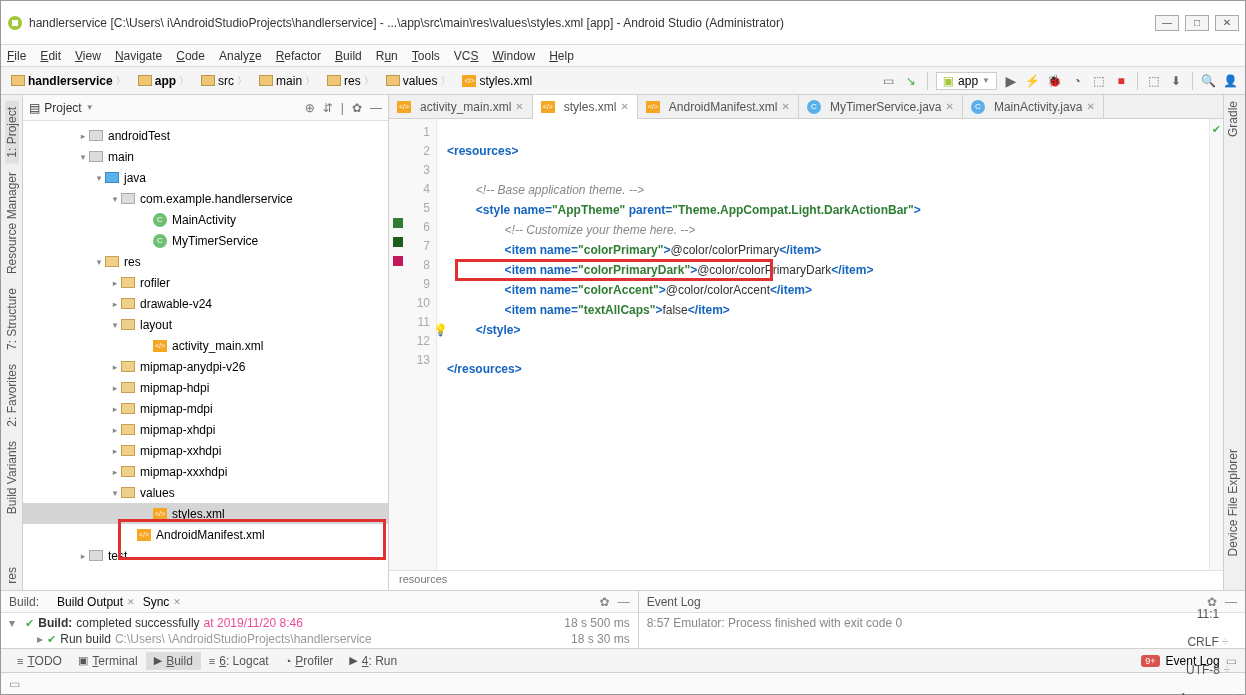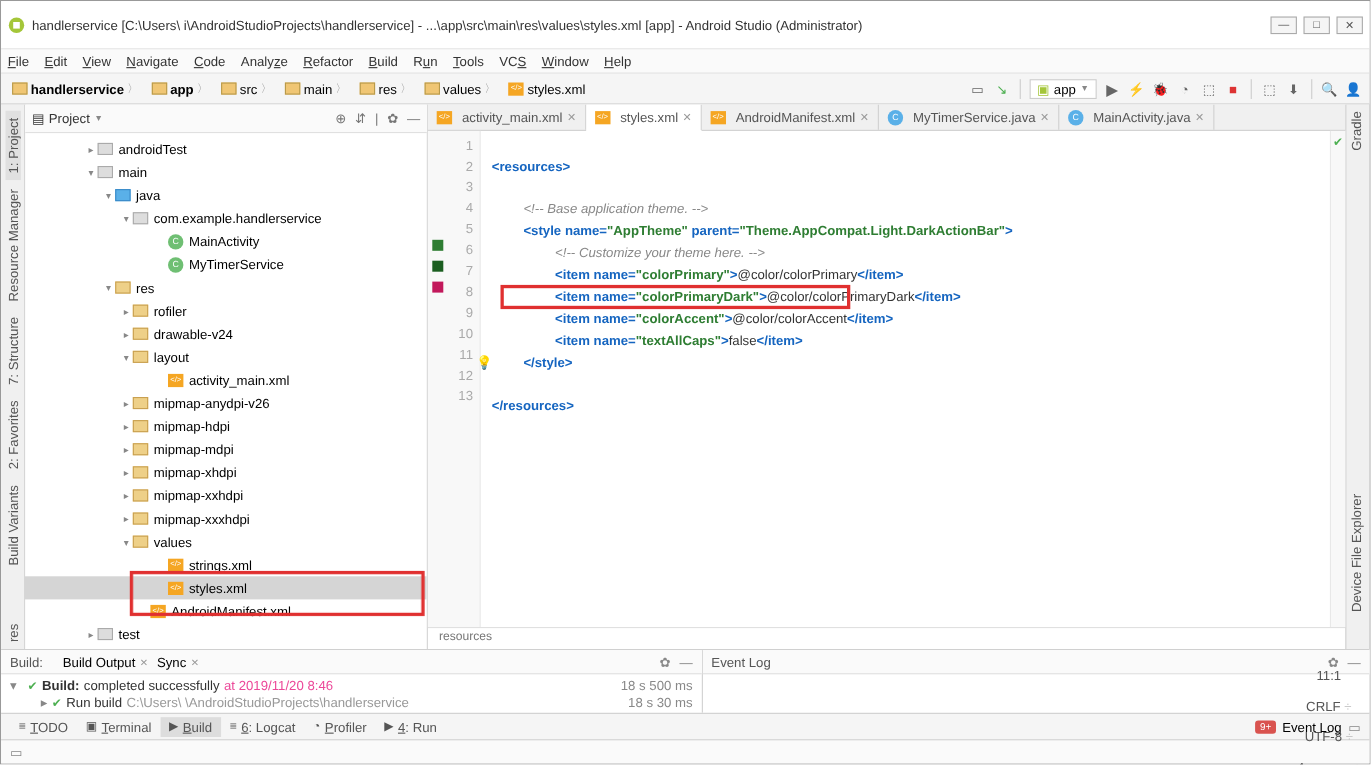--- a/index.html
+++ b/index.html
@@ -326,25 +326,20 @@
           <div class="tree-row" style="padding-left: 86px;">
             <span class="tw">▸</span>
             <span class="folder res"></span>
             <span>mipmap-xxxhdpi</span>
           </div>
           <div class="tree-row" style="padding-left: 86px;">
             <span class="tw">▾</span>
             <span class="folder res"></span>
             <span>values</span>
           </div>
-          <div class="tree-row" style="padding-left: 118px;">
-            <span class="tw"></span>
-            <span class="file-icon xml">&lt;/&gt;</span>
-            <span>strings.xml</span>
-          </div>
           <div class="tree-row selected" style="padding-left: 118px;">
             <span class="tw"></span>
             <span class="file-icon xml">&lt;/&gt;</span>
             <span>styles.xml</span>
           </div>
           <div class="tree-row" style="padding-left: 102px;">
             <span class="tw"></span>
             <span class="file-icon xml">&lt;/&gt;</span>
             <span>AndroidManifest.xml</span>
           </div>
@@ -471,20 +466,23 @@
       </div>
     </div>
     <div class="bp-right">
       <div class="bp-header">
         <span class="bp-title">Event Log</span>
         <div class="bp-tools">
             <span>✿</span>
             <span>—</span>
           </div>
       </div>
+      <div class="bp-body">
+        <div class="row" style="color:#888">8:57  Emulator: Process finished with exit code 0</div>
+      </div>
     </div>
   </div>
 
   <div class="bottom-tools">
     <div id="btools" style="display:flex">
         <div class="bt-item">
           <span class="icn">≡</span>
           <span><u>T</u>ODO</span>
         </div>
         <div class="bt-item">

